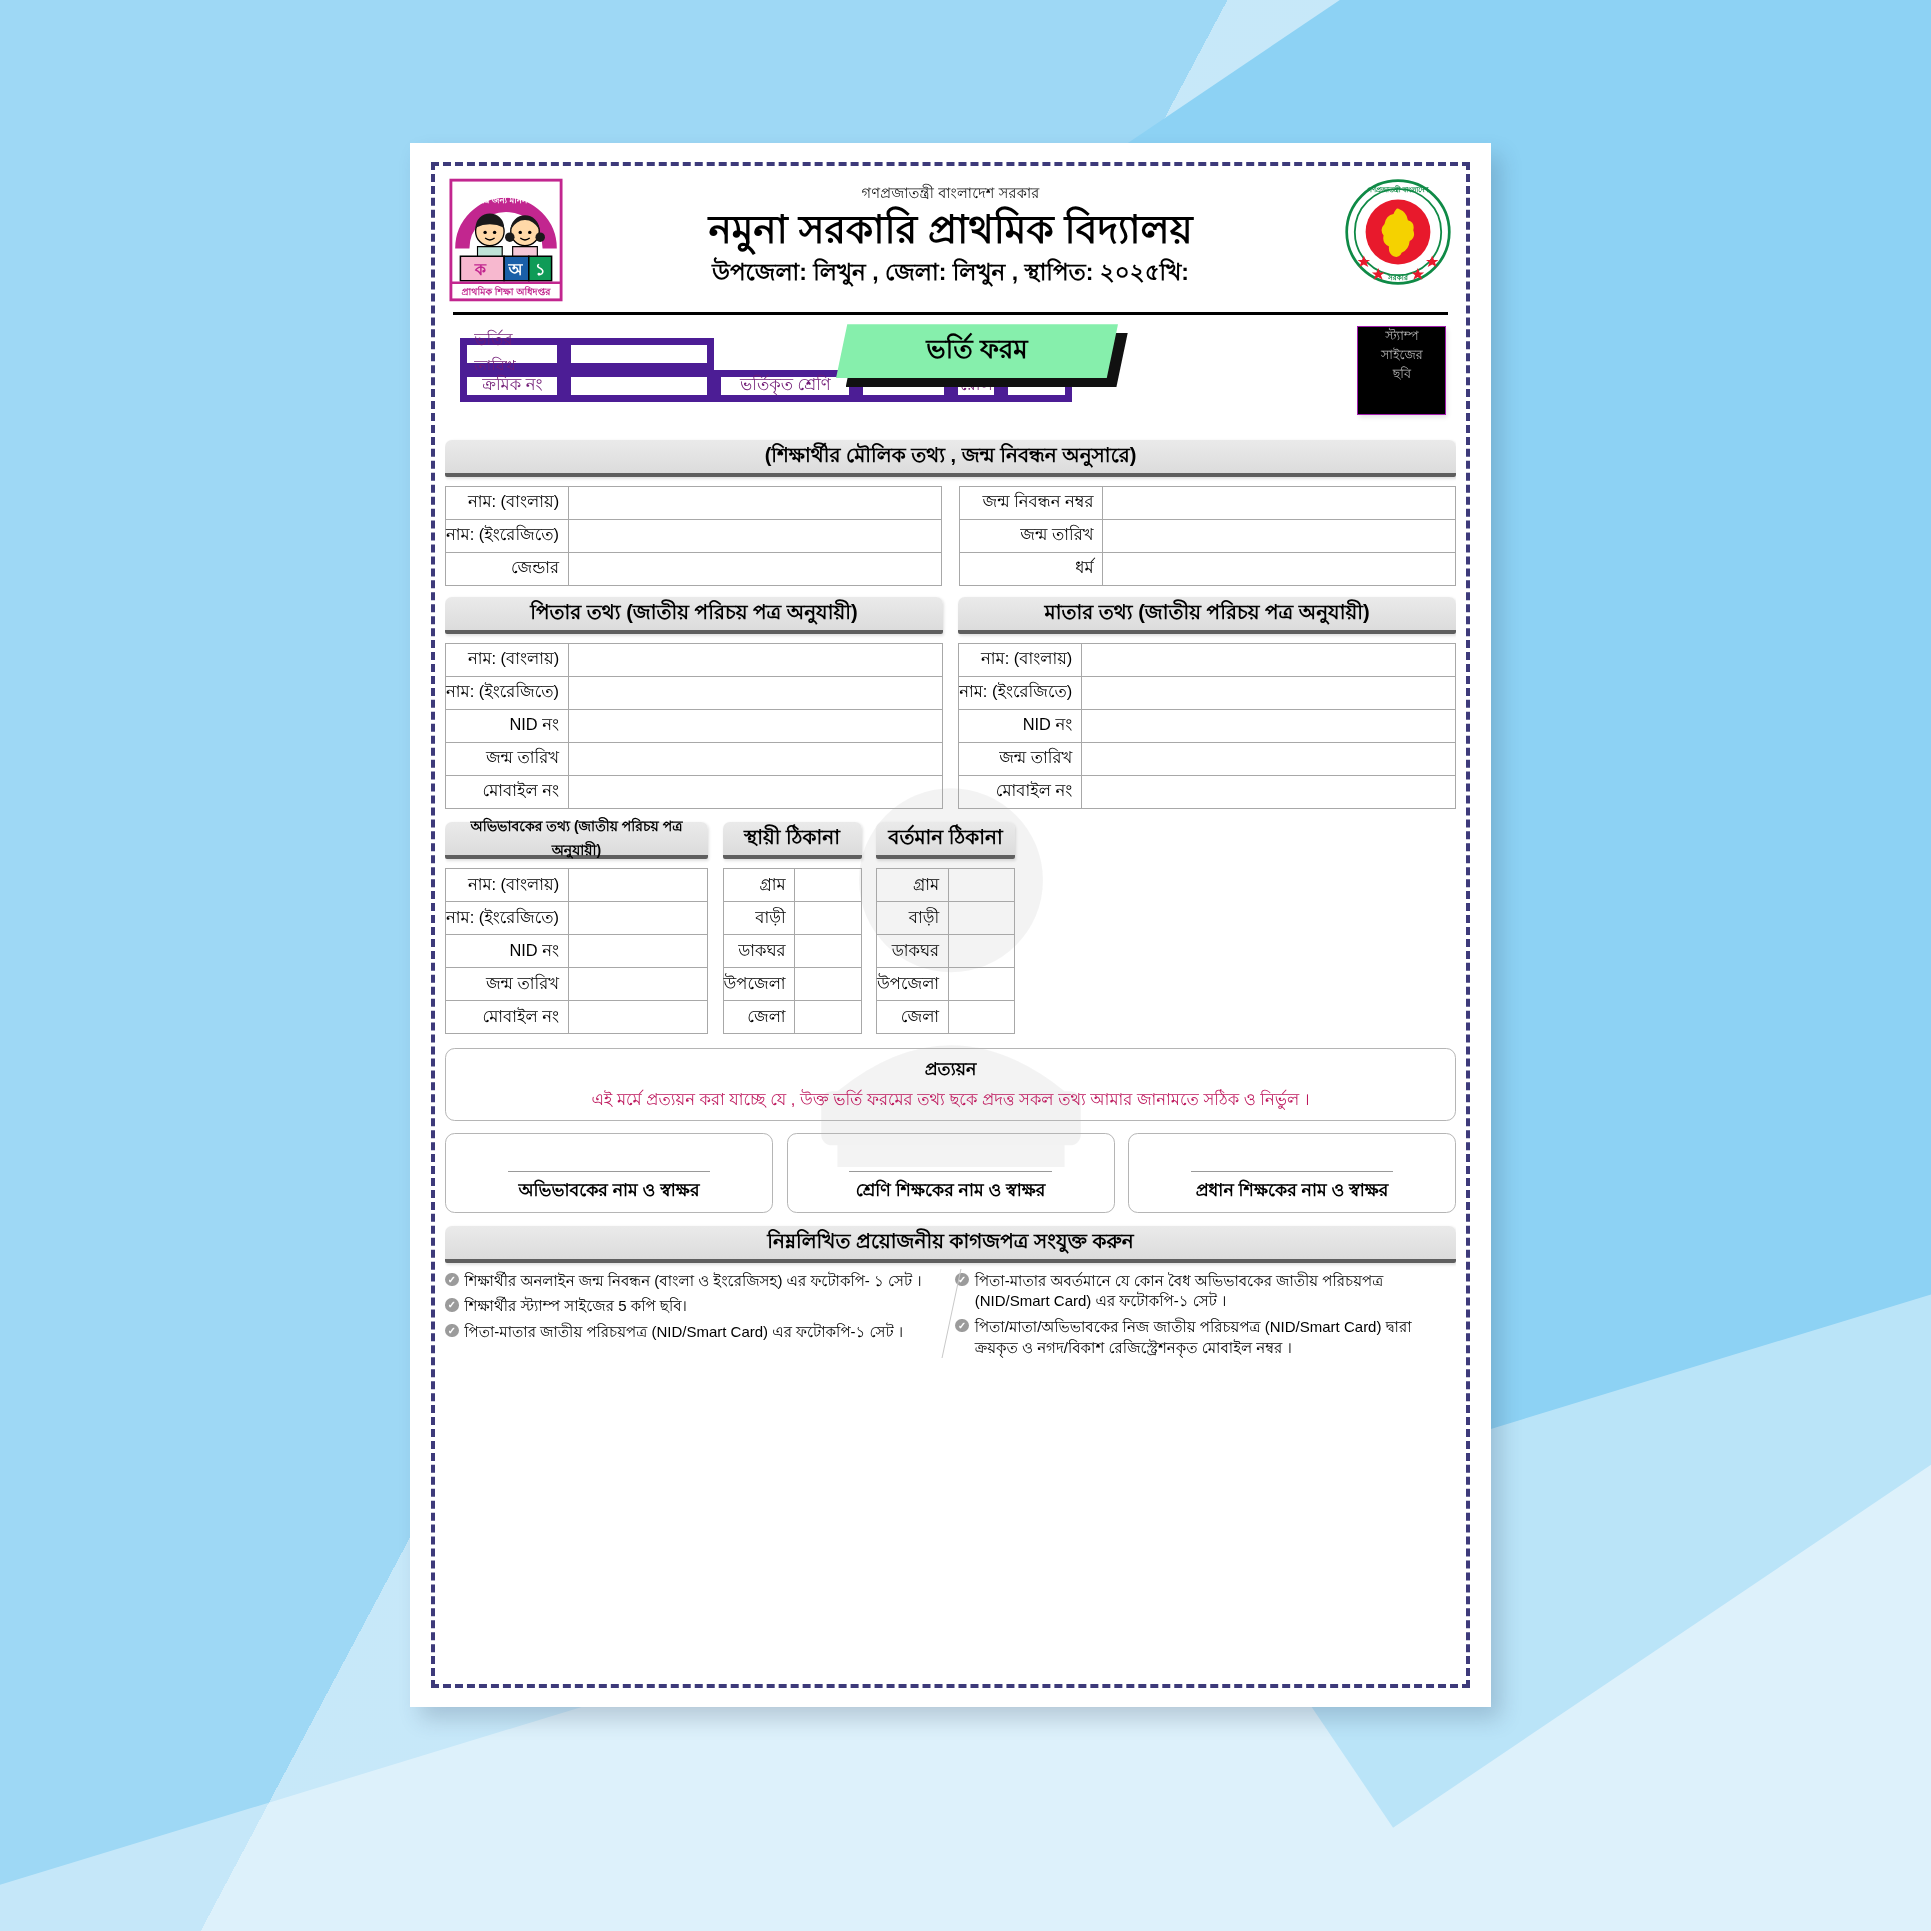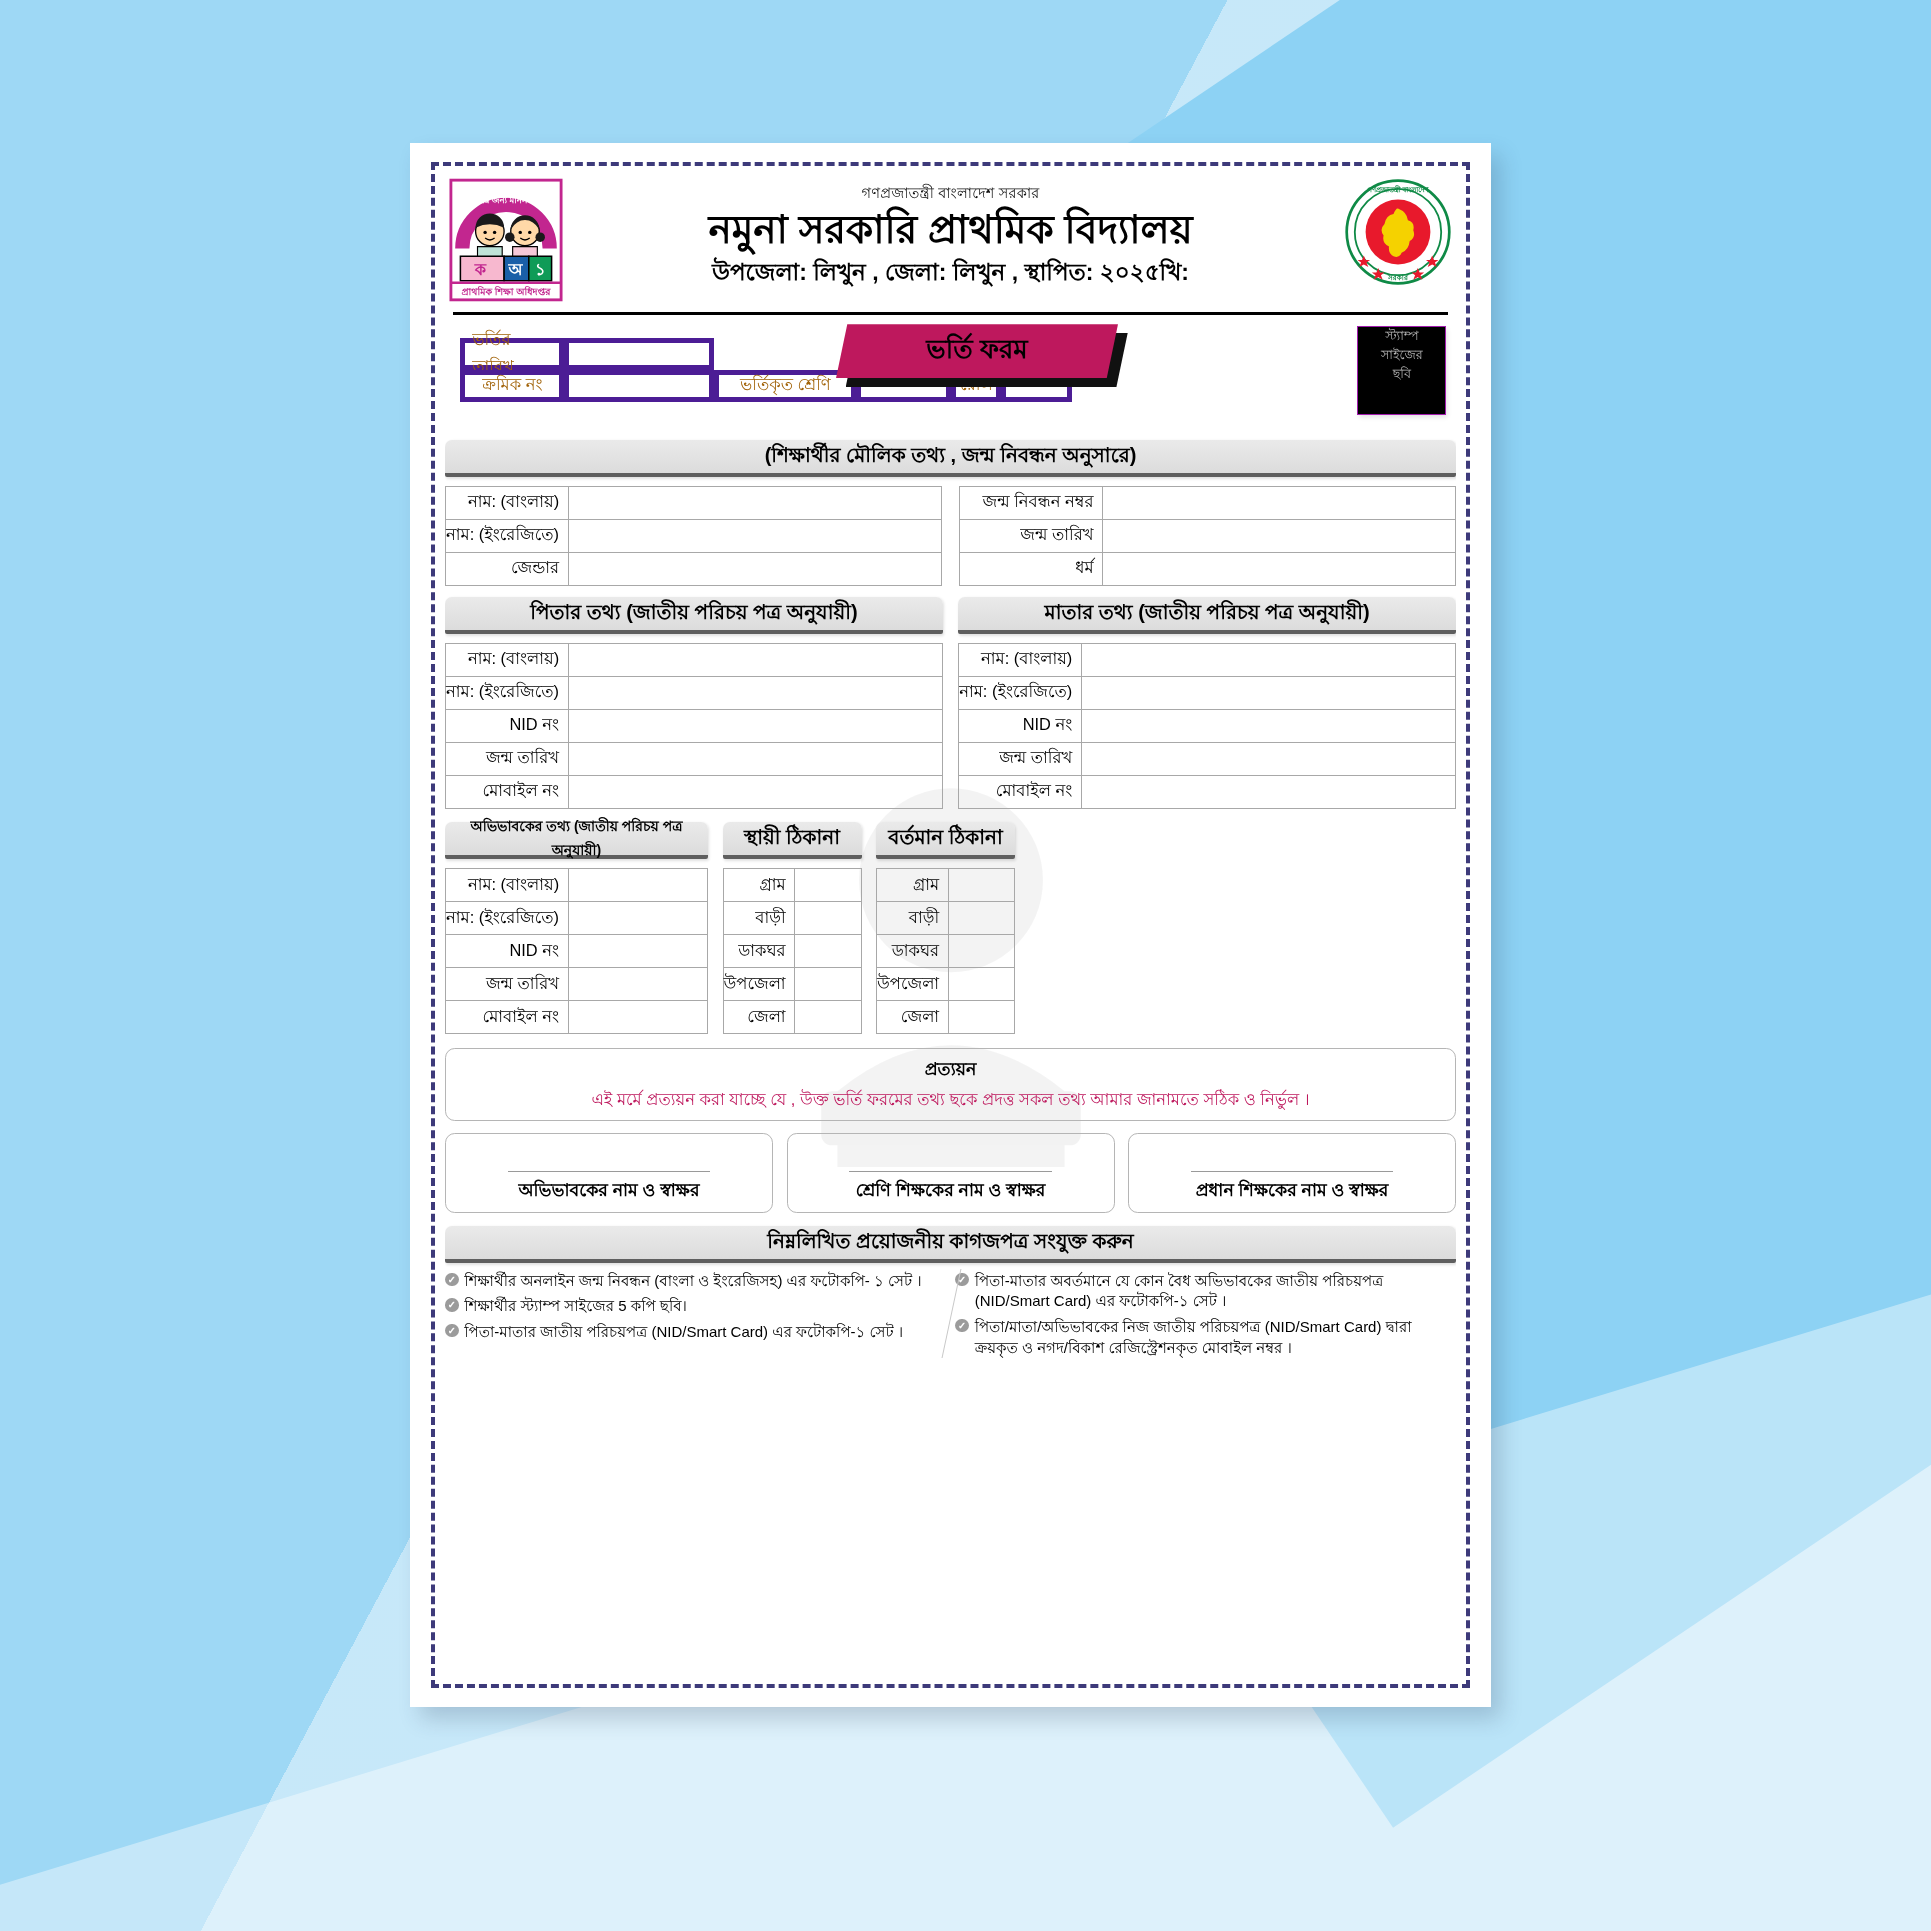--- a/index.html
+++ b/index.html
@@ -86,42 +86,42 @@
     font-size: 24px; font-weight: bold; color: #000; margin-top: 4.8px;
   }
   #header-rule { height: 2.9px; background: #000; margin: 5.8px 7.7px 0 7.7px; }
 
   
   #title-row { position: relative; height: 104px; margin-top: 9.7px; }
 
   #meta-table { position: absolute; left: 15.4px; top: 13.5px; }
   .meta-line { display: flex; }
   .meta-cell {
-    border: 5px solid #4c1d95; height: 32px;
+    border: 7px solid #4c1d95; height: 32px;
     display: flex; align-items: center; justify-content: center;
-    font-size: 16.4px; color: #a16207; padding: 0 6.8px;
+    font-size: 16.4px; color: #701a75; padding: 0 6.8px;
   }
   .meta-cell.lbl { font-weight: normal; }
   .mc-w1 { width: 104px; }
   .mc-w2 { width: 150px; }
   .mc-w3 { width: 142px; }
   .mc-w4 { width: 95px; }
   .mc-w5 { width: 50px; }
   .mc-w6 { width: 71px; }
 
   
   #banner-wrap { position: absolute; left: 391px; top: 0px; width: 290px; height: 62px; }
   #banner-shadow {
     position: absolute; left: 9.7px; top: 8.7px; width: 282px; height: 54px;
     background: #111;
     clip-path: polygon(4% 0, 100% 0, 96% 100%, 0% 100%);
   }
   #banner-body {
     position: absolute; left: 0; top: 0; width: 282px; height: 54px;
-    background: #be185d;
+    background: #86efac;
     clip-path: polygon(4% 0, 100% 0, 96% 100%, 0% 100%);
     display: flex; align-items: center; justify-content: center;
   }
   #banner-text { font-size: 26px; font-weight: bold; color: #000; }
 
   
   #photo-box {
     position: absolute; right: 9.7px; top: 1.9px;
     width: 89px; height: 89px;
     background: #000000; border: 1px solid #a21caf;

